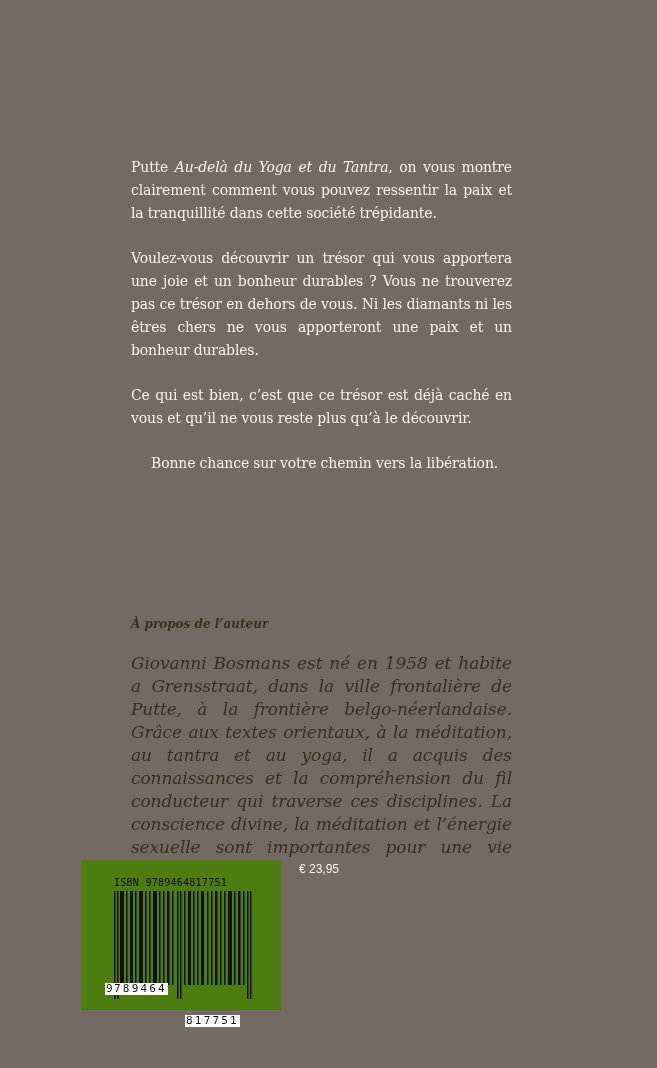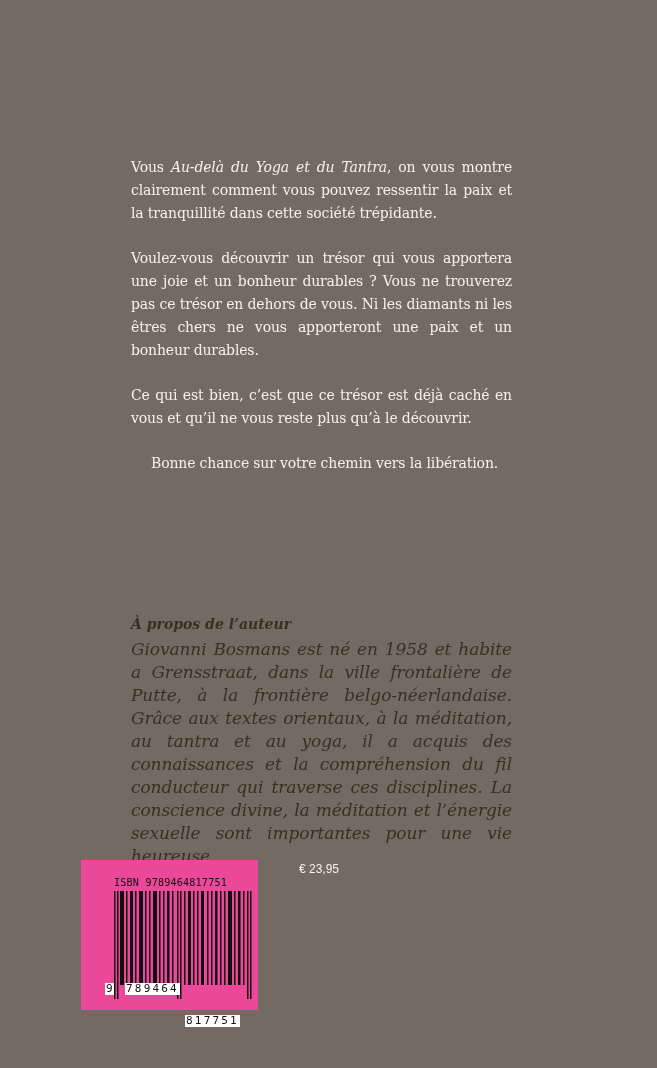--- a/index.html
+++ b/index.html
@@ -39,43 +39,43 @@
     .blurb em { font-style: italic; }
 
     .author {
       position: absolute;
       left: 131px;
       top: 612px;
       width: 381px;
       color: #3b2f20;
     }
     .author h2 {
-      margin: 0 0 2px 0;
-      font-size: 14px;
+      margin: 0 0 16px 0;
+      font-size: 12px;
       font-weight: bold;
       font-style: italic;
       line-height: 24px;
     }
     .author p {
       margin: 0;
       font-size: 17px;
       font-style: italic;
       line-height: 23px;
       text-align: justify;
       text-align-last: left;
       letter-spacing: -0.1px;
     }
 
     .barcode-box {
       position: absolute;
       left: 81px;
       top: 860px;
-      width: 177px;
+      width: 200px;
       height: 150px;
-      background: #ec4899;
+      background: #4d7c0f;
     }
     .isbn-label {
       position: absolute;
       left: 33px;
       top: 17px;
       font-family: "DejaVu Sans Mono", "Liberation Mono", monospace;
       font-size: 11px;
       line-height: 12px;
       color: #111;
       letter-spacing: 0.2px;
@@ -115,21 +115,21 @@
       font-size: 12px;
       line-height: 22px;
     }
   </style>
 </head>
 <body>
 
 <div class="back-cover">
 
   <div class="blurb">
-    <p><span>Vous </span><em>Au-delà du Yoga et du Tantra</em><span>, on vous montre clairement comment vous pouvez ressentir la paix et la tranquillité dans cette société trépidante.</span></p>
+    <p><span>Putte </span><em>Au-delà du Yoga et du Tantra</em><span>, on vous montre clairement comment vous pouvez ressentir la paix et la tranquillité dans cette société trépidante.</span></p>
     <p>Voulez-vous découvrir un trésor qui vous apportera une joie et un bonheur durables ? Vous ne trouverez pas ce trésor en dehors de vous. Ni les diamants ni les êtres chers ne vous apporteront une paix et un bonheur durables.</p>
     <p>Ce qui est bien, c’est que ce trésor est déjà caché en vous et qu’il ne vous reste plus qu’à le découvrir.</p>
     <p>Bonne chance sur votre chemin vers la libération.</p>
   </div>
 
   <div class="author">
     <h2>À propos de l’auteur</h2>
     <p>Giovanni Bosmans est né en 1958 et habite a Grensstraat, dans la ville frontalière de Putte, à la frontière belgo-néerlandaise. Grâce aux textes orientaux, à la méditation, au tantra et au yoga, il a acquis des connaissances et la compréhension du fil conducteur qui traverse ces disciplines. La conscience divine, la méditation et l’énergie sexuelle sont importantes pour une vie heureuse.</p>
   </div>
 
@@ -173,20 +173,20 @@
           <rect x="124" y="0" width="2.5" height="94"></rect>
           <rect x="129" y="0" width="1.5" height="94"></rect>
 
           <rect x="133" y="0" width="1.5" height="108"></rect>
           <rect x="136" y="0" width="1.5" height="108"></rect>
         </g>
       </svg>
     </div>
     <div class="barcode-digits">
       <span style="left:0px;">9</span>
-      <span style="left:20px; letter-spacing:2.2px;">789464</span>
+      <span style="left:8px; letter-spacing:2.2px;">789464</span>
       <span style="left:80px; letter-spacing:2.2px;margin-top:32px;">817751</span>
     </div>
   </div>
 
   <div class="price">€ 23,95</div>
 
 </div>
 
 </body></html>

